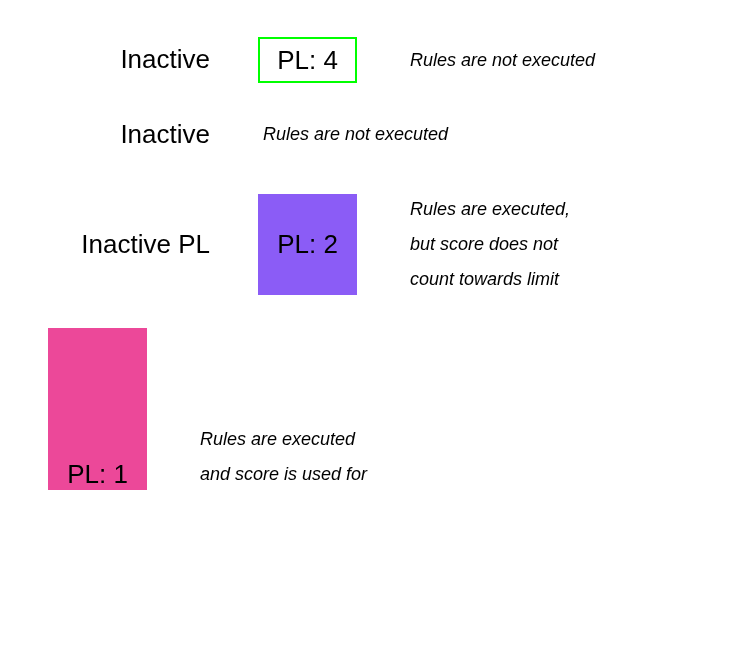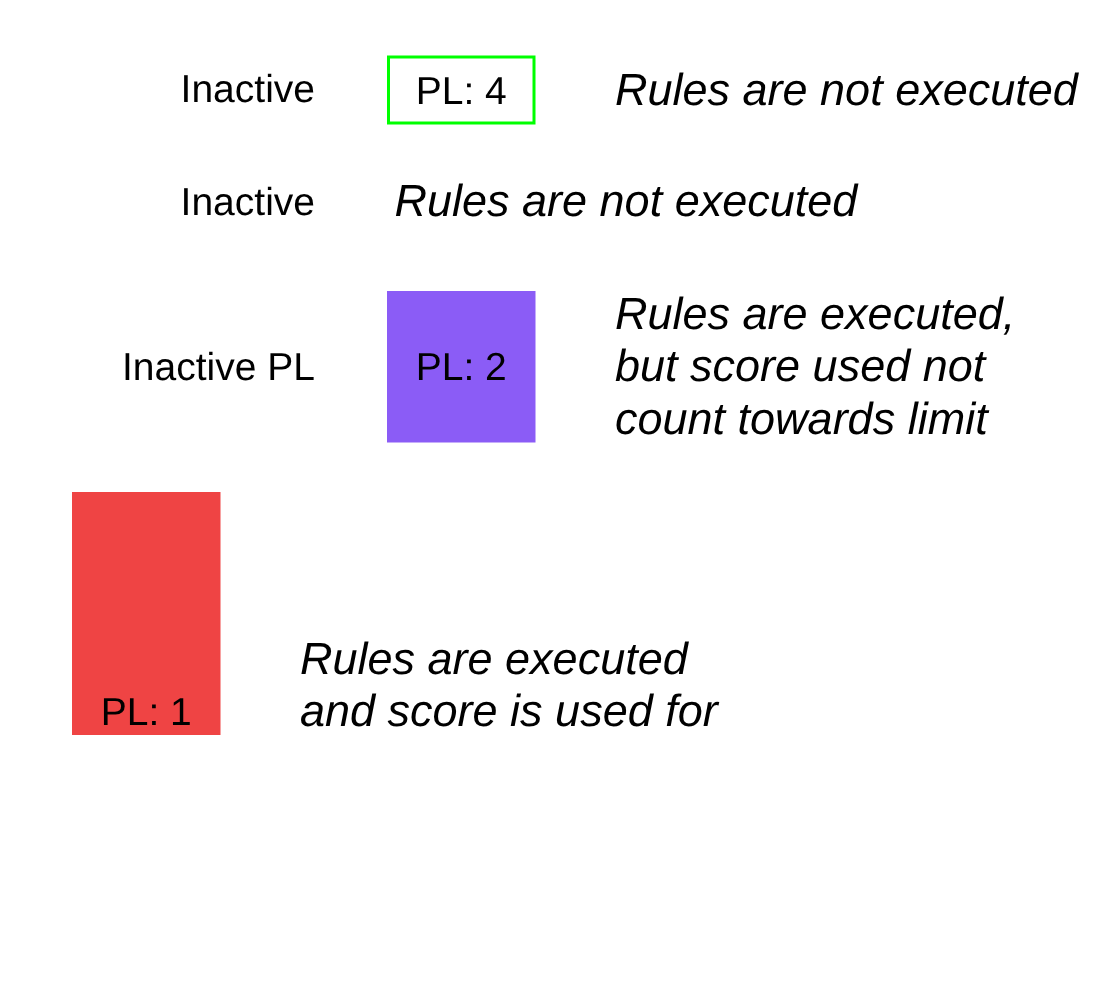--- a/index.html
+++ b/index.html
@@ -48,21 +48,21 @@
   }
   .pl-box.bordered {
     border: 2px solid;
   }
   .pl-box-label {
     font-size: 26px;
     white-space: nowrap;
   }
   .row-desc {
     margin-left: 53px;
-    font-size: 30px;
+    font-size: 18px;
     font-style: italic;
     line-height: 35px;
     white-space: pre-line;
   }
 </style>
 </head>
 <body>
 
 <div class="diagram">
 
@@ -78,26 +78,26 @@
     <div class="row-label">Inactive</div>
     <div class="row-desc">Rules are not executed</div>
   </div>
 
   <div class="row" id="row-3">
     <div class="row-label">Inactive PL</div>
     <div class="pl-box" style="background-color: #8b5cf6;">
       <span class="pl-box-label">PL: 2</span>
     </div>
     <div class="row-desc">Rules are executed,
-but score used not
+but score does not
 count towards limit</div>
   </div>
 
   <div class="row" id="row-4">
-    <div class="pl-box" style="background-color: #ef4444;">
+    <div class="pl-box" style="background-color: #ec4899;">
       <span class="pl-box-label">PL: 1</span>
     </div>
     <div class="row-desc">Rules are executed
 and score is used for
 blocking decision</div>
   </div>
 
 </div>
 
 </body></html>

